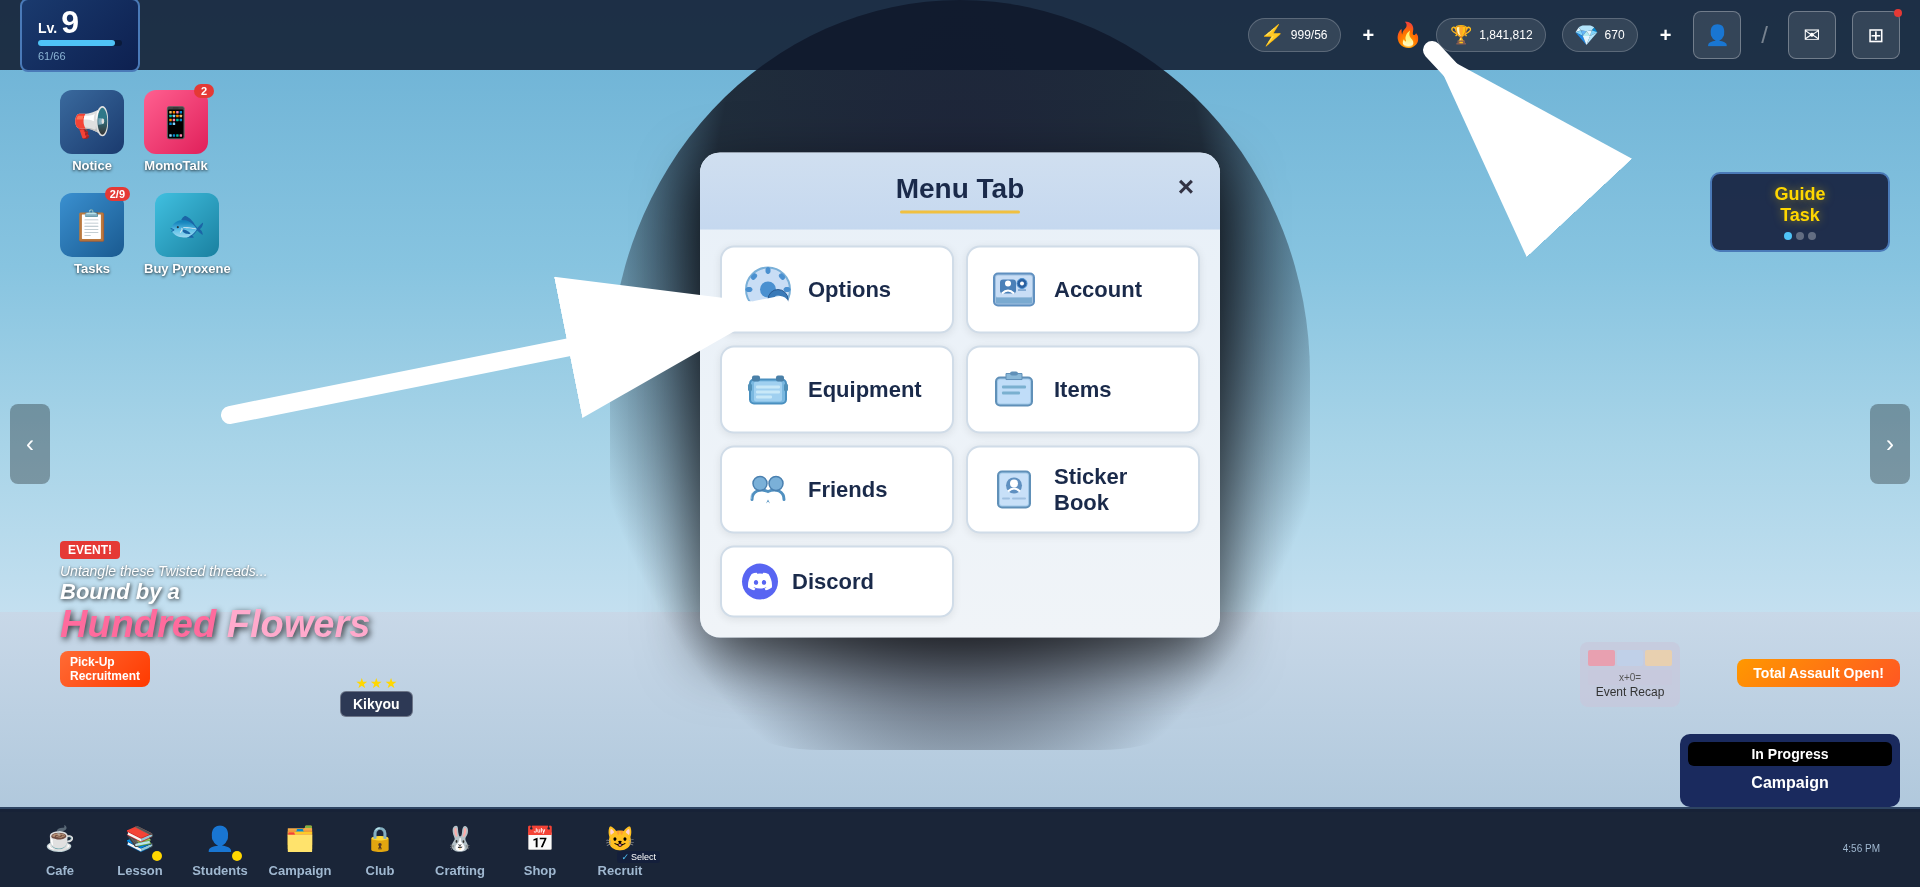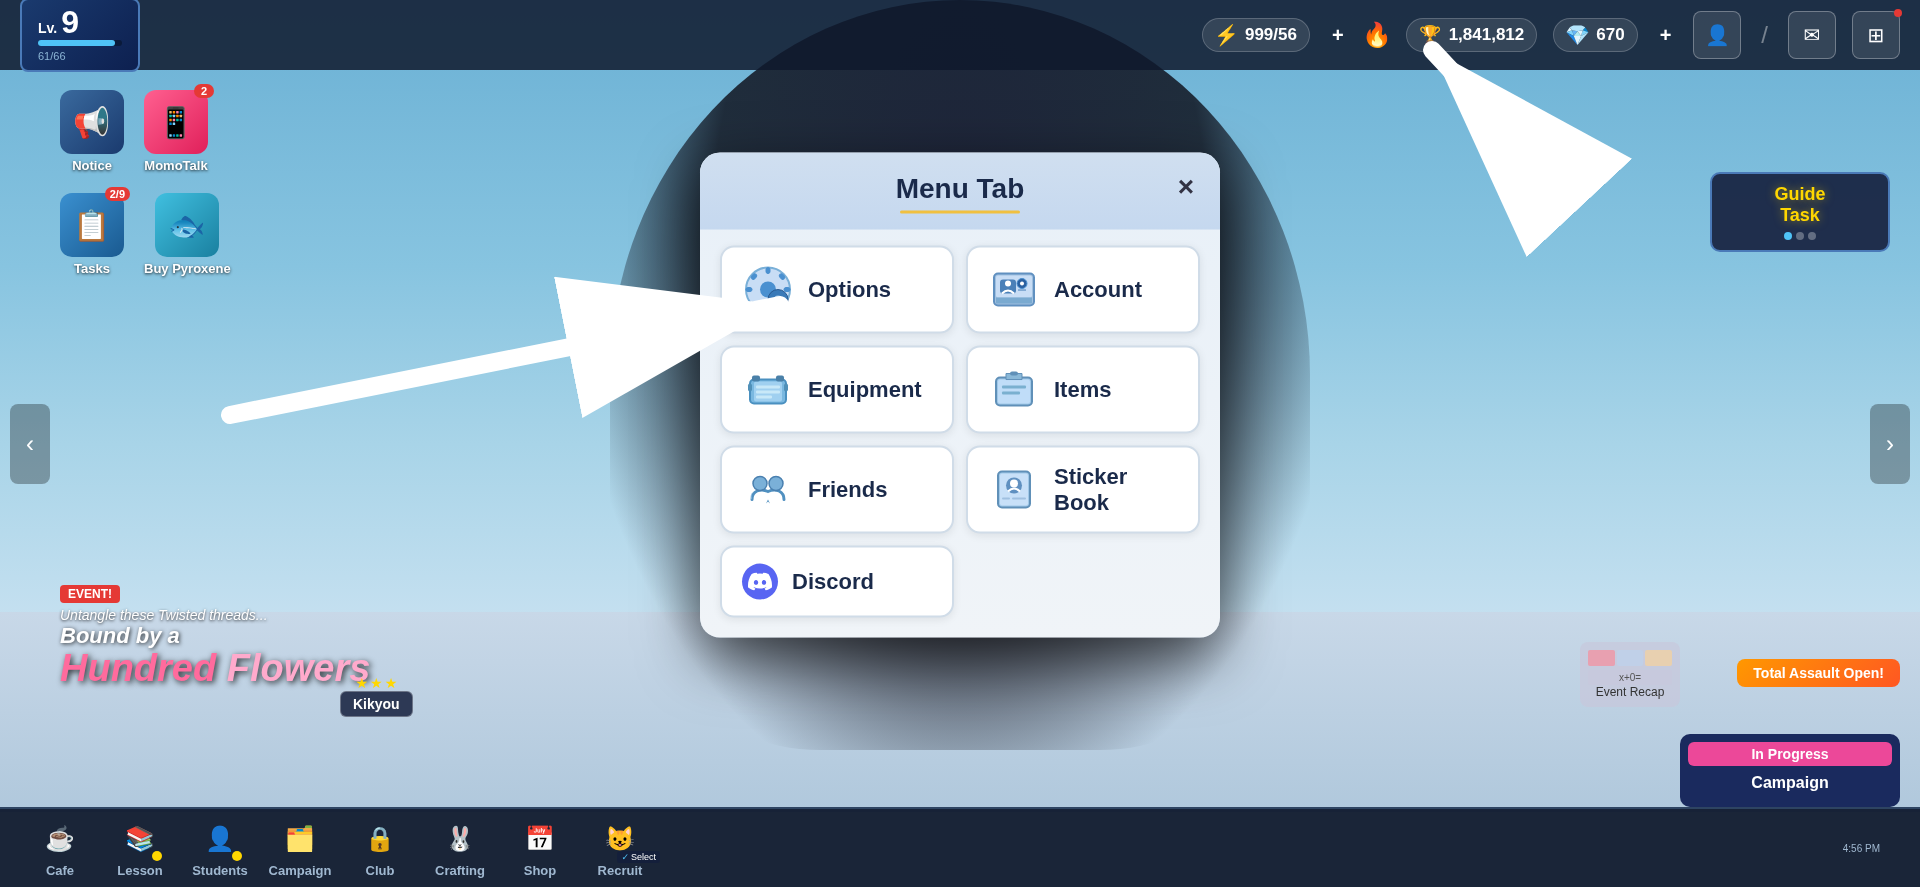--- a/index.html
+++ b/index.html
@@ -121,22 +121,22 @@
       width: 24px;
       height: 24px;
       display: flex;
       align-items: center;
       justify-content: center;
       font-size: 16px;
     }
 
     .resource-value {
       color: #ffffff;
-      font-size: 17px;
-      font-weight: bold;
+      font-size: 12px;
+      font-weight: normal;
     }
 
     .plus-btn {
       color: #ffffff;
       font-size: 20px;
       font-weight: bold;
       cursor: pointer;
       padding: 2px 6px;
     }
 
@@ -350,21 +350,21 @@
       right: 20px;
       z-index: 10;
       background: #1a2a5e;
       border-radius: 10px;
       padding: 0;
       width: 220px;
       overflow: hidden;
     }
 
     .campaign-badge {
-      background: #ec4899;
+      background: #000000;
       color: white;
       font-size: 14px;
       font-weight: bold;
       text-align: center;
       padding: 4px;
       border-radius: 6px;
       margin: 8px 8px 4px 8px;
     }
 
     .campaign-title {
@@ -740,20 +740,23 @@
     </div>
   </div>
 </div>
 
 <div class="event-banner">
   <div class="event-label">EVENT!</div>
   <div class="event-title">Untangle these Twisted threads...</div>
   <div style="color:white; font-size:22px; font-style:italic; font-weight:600; text-shadow:1px 1px 4px rgba(0,0,0,0.8);">Bound by a</div>
   <div class="event-title-big">
     <span>Hundred</span> <span style="color:#ffaacc;">Flowers</span>
+  </div>
+  <div style="margin-top:8px; display:flex; gap:8px; align-items:center;">
+    <div class="pickup-btn">Pick-Up<br>Recruitment</div>
   </div>
 </div>
 
 <div class="char-card">
   <div class="char-stars">
     <span class="star">★</span>
       <span class="star">★</span>
       <span class="star">★</span>
   </div>
   <div class="char-name">Kikyou</div>

